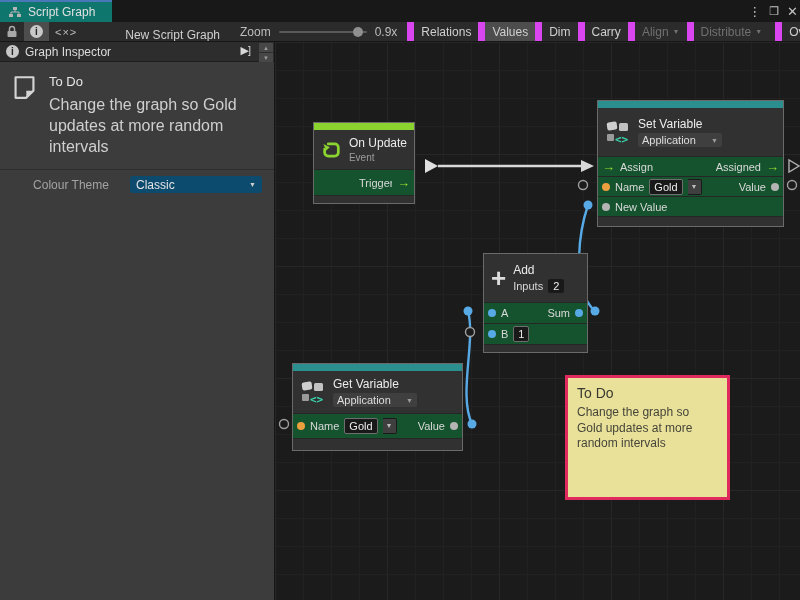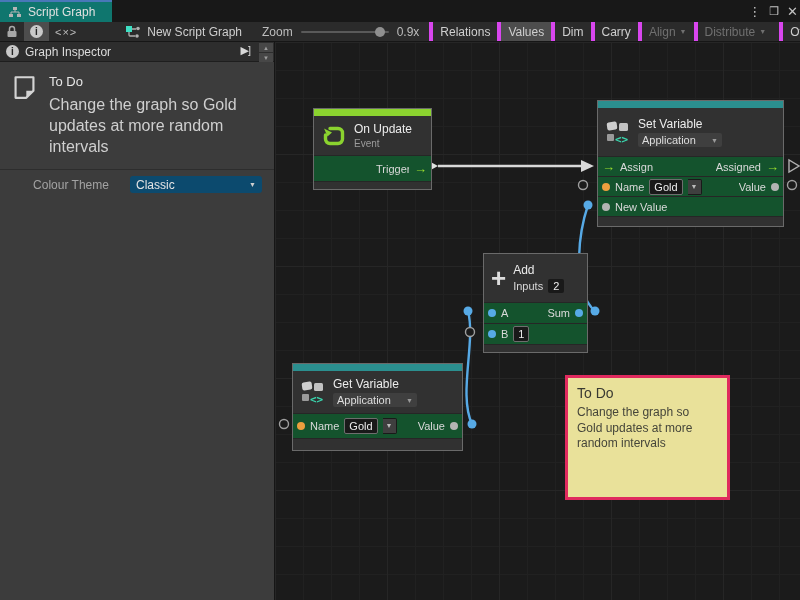--- a/index.html
+++ b/index.html
@@ -8,21 +8,21 @@
 
   
   .titlebar { position:absolute; left:0; top:0; width:800px; height:22px; background:#181818; }
   .tab { position:absolute; left:0; top:0; width:112px; height:22px; background:#0f766e; border-top:2px solid #4878b8; display:flex; align-items:center; gap:6px; padding:0 8px; }
   .tab-label { color:#e0e0e0; font-size:12px; white-space:nowrap; }
   .win-controls { position:absolute; right:2px; top:0; height:22px; display:flex; align-items:center; gap:8px; color:#c4c4c4; font-size:13px; }
   .win-controls span { cursor:default; }
 
   
   .toolbar { position:absolute; left:0; top:22px; width:800px; height:20px; background:#2b2b2b; border-bottom:1px solid #161616; display:flex; align-items:center; overflow:hidden; }
-  .tb-btn { height:20px; display:flex; align-items:center; padding:0 7px; color:#cfcfcf; white-space:nowrap; border-left:4px solid #d946ef; }
+  .tb-btn { height:20px; display:flex; align-items:center; padding:0 7px; color:#cfcfcf; white-space:nowrap; border-left:7px solid #d946ef; }
   .tb-btn.icon-btn { border-left:none; padding:0 6px; }
   .tb-btn.active { background:#4d4d4d; }
   .tb-btn.disabled { color:#707070; }
   .tb-sep { width:1px; height:16px; background:#1f1f1f; margin:0 4px; }
   .zoom-wrap { display:flex; align-items:center; gap:8px; margin-left:14px; }
   .slider-track { position:relative; width:88px; height:2px; background:#5a5a5a; border-radius:1px; }
   .slider-handle { position:absolute; left:74px; top:-4px; width:10px; height:10px; border-radius:50%; background:#8f8f8f; }
   .zoom-value { color:#bdbdbd; }
   .caret { font-size:7px; margin-left:4px; color:#9a9a9a; }
 
@@ -114,21 +114,21 @@
           <path d="M3.5 6 V4 a2.5 2.5 0 0 1 5 0 V6" stroke="#a8a8a8" fill="none" stroke-width="1.5"></path>
         </svg>
     </div>
     <div class="tb-btn icon-btn active">
       <span class="circle-i">i</span>
     </div>
     <div class="tb-btn icon-btn">
       <span class="code-glyph">&lt;×&gt;</span>
     </div>
     <div class="tb-sep"></div>
-    <div class="tb-btn icon-btn" style="gap:6px; margin-left:28px;">
+    <div class="tb-btn icon-btn" style="gap:6px; margin-left:28px;flex-direction:column;">
       <svg width="16" height="14" viewBox="0 0 16 14">
           <rect x="1" y="1" width="6" height="6" fill="#3ee0c4"></rect>
           <circle cx="13" cy="3.5" r="1.8" fill="#b0b0b0"></circle>
           <circle cx="12" cy="11" r="1.8" fill="#b0b0b0"></circle>
           <path d="M7 4 h4 M4 7 v3 a1 1 0 0 0 1 1 h5" stroke="#b0b0b0" fill="none" stroke-width="1.3"></path>
         </svg>
       <span>New Script Graph</span>
     </div>
     <div class="zoom-wrap">
       <span style="color:#bdbdbd;">Zoom</span>
@@ -208,21 +208,21 @@
       <circle cx="197" cy="382" r="4.5" fill="#57aae6"></circle>
       <circle cx="193" cy="269" r="4.5" fill="#57aae6"></circle>
 
       <polygon points="514,118 514,130 524,124" fill="#1b1b1b" stroke="#b0b0b0" stroke-width="1.4"></polygon>
       <circle cx="517" cy="143" r="4.5" fill="#1b1b1b" stroke="#9f9f9f" stroke-width="1.4"></circle>
       <circle cx="308" cy="143" r="4.5" fill="#1b1b1b" stroke="#9f9f9f" stroke-width="1.4"></circle>
       <circle cx="195" cy="290" r="4.5" fill="#1b1b1b" stroke="#9f9f9f" stroke-width="1.4"></circle>
       <circle cx="9" cy="382" r="4.5" fill="#1b1b1b" stroke="#9f9f9f" stroke-width="1.4"></circle>
     </svg>
 
-    <div class="node" style="left:38px; top:66px; width:119px;">
+    <div class="node" style="left:38px; top:80px; width:102px;">
       <div class="colorbar" style="background:#8bd32f;"></div>
       <div class="node-header">
         <svg width="26" height="26" viewBox="0 0 26 26">
             <path d="M9 5.5 h8 a4.5 4.5 0 0 1 4.5 4.5 v6 a4.5 4.5 0 0 1 -4.5 4.5 h-8 a4.5 4.5 0 0 1 -4.5 -4.5 v-4" fill="none" stroke="#8bd32f" stroke-width="3.4" stroke-linecap="round"></path>
             <path d="M11 9.5 L3 5.5 L6.5 13.5 Z" fill="#8bd32f"></path>
           </svg>
         <div class="node-titles">
           <span class="node-title">On Update</span>
           <span class="node-sub">Event</span>
         </div>

